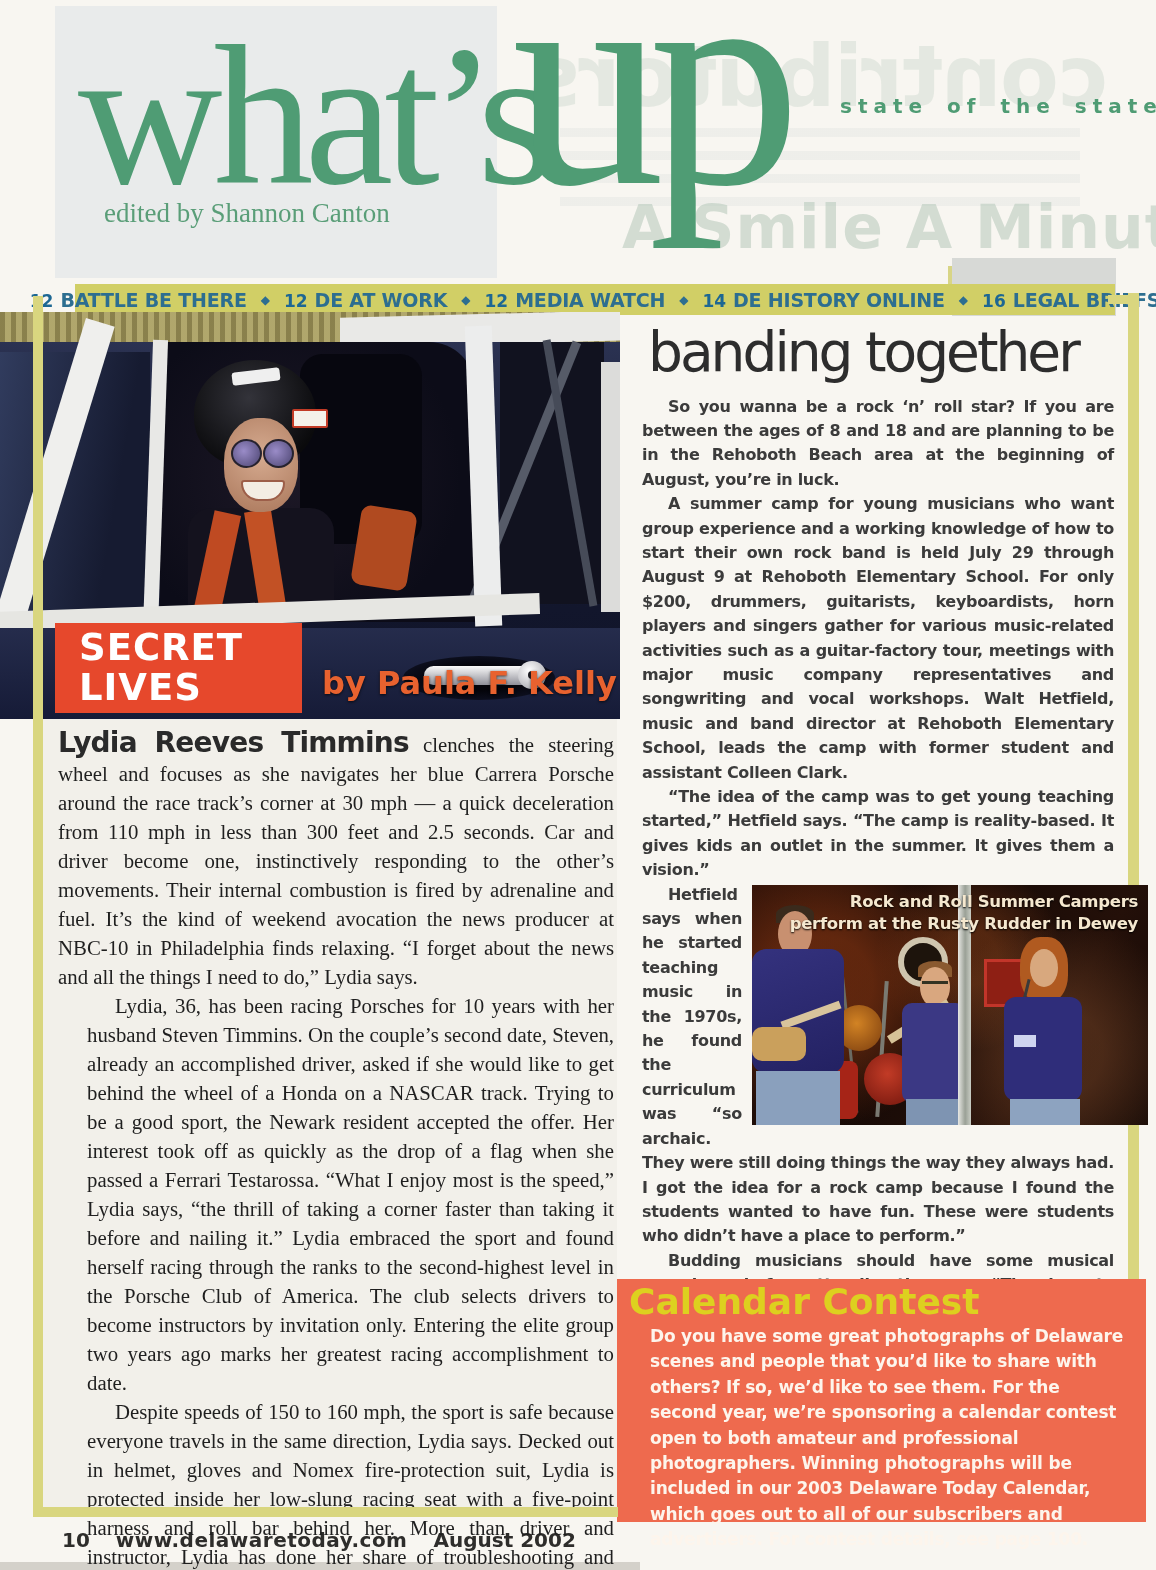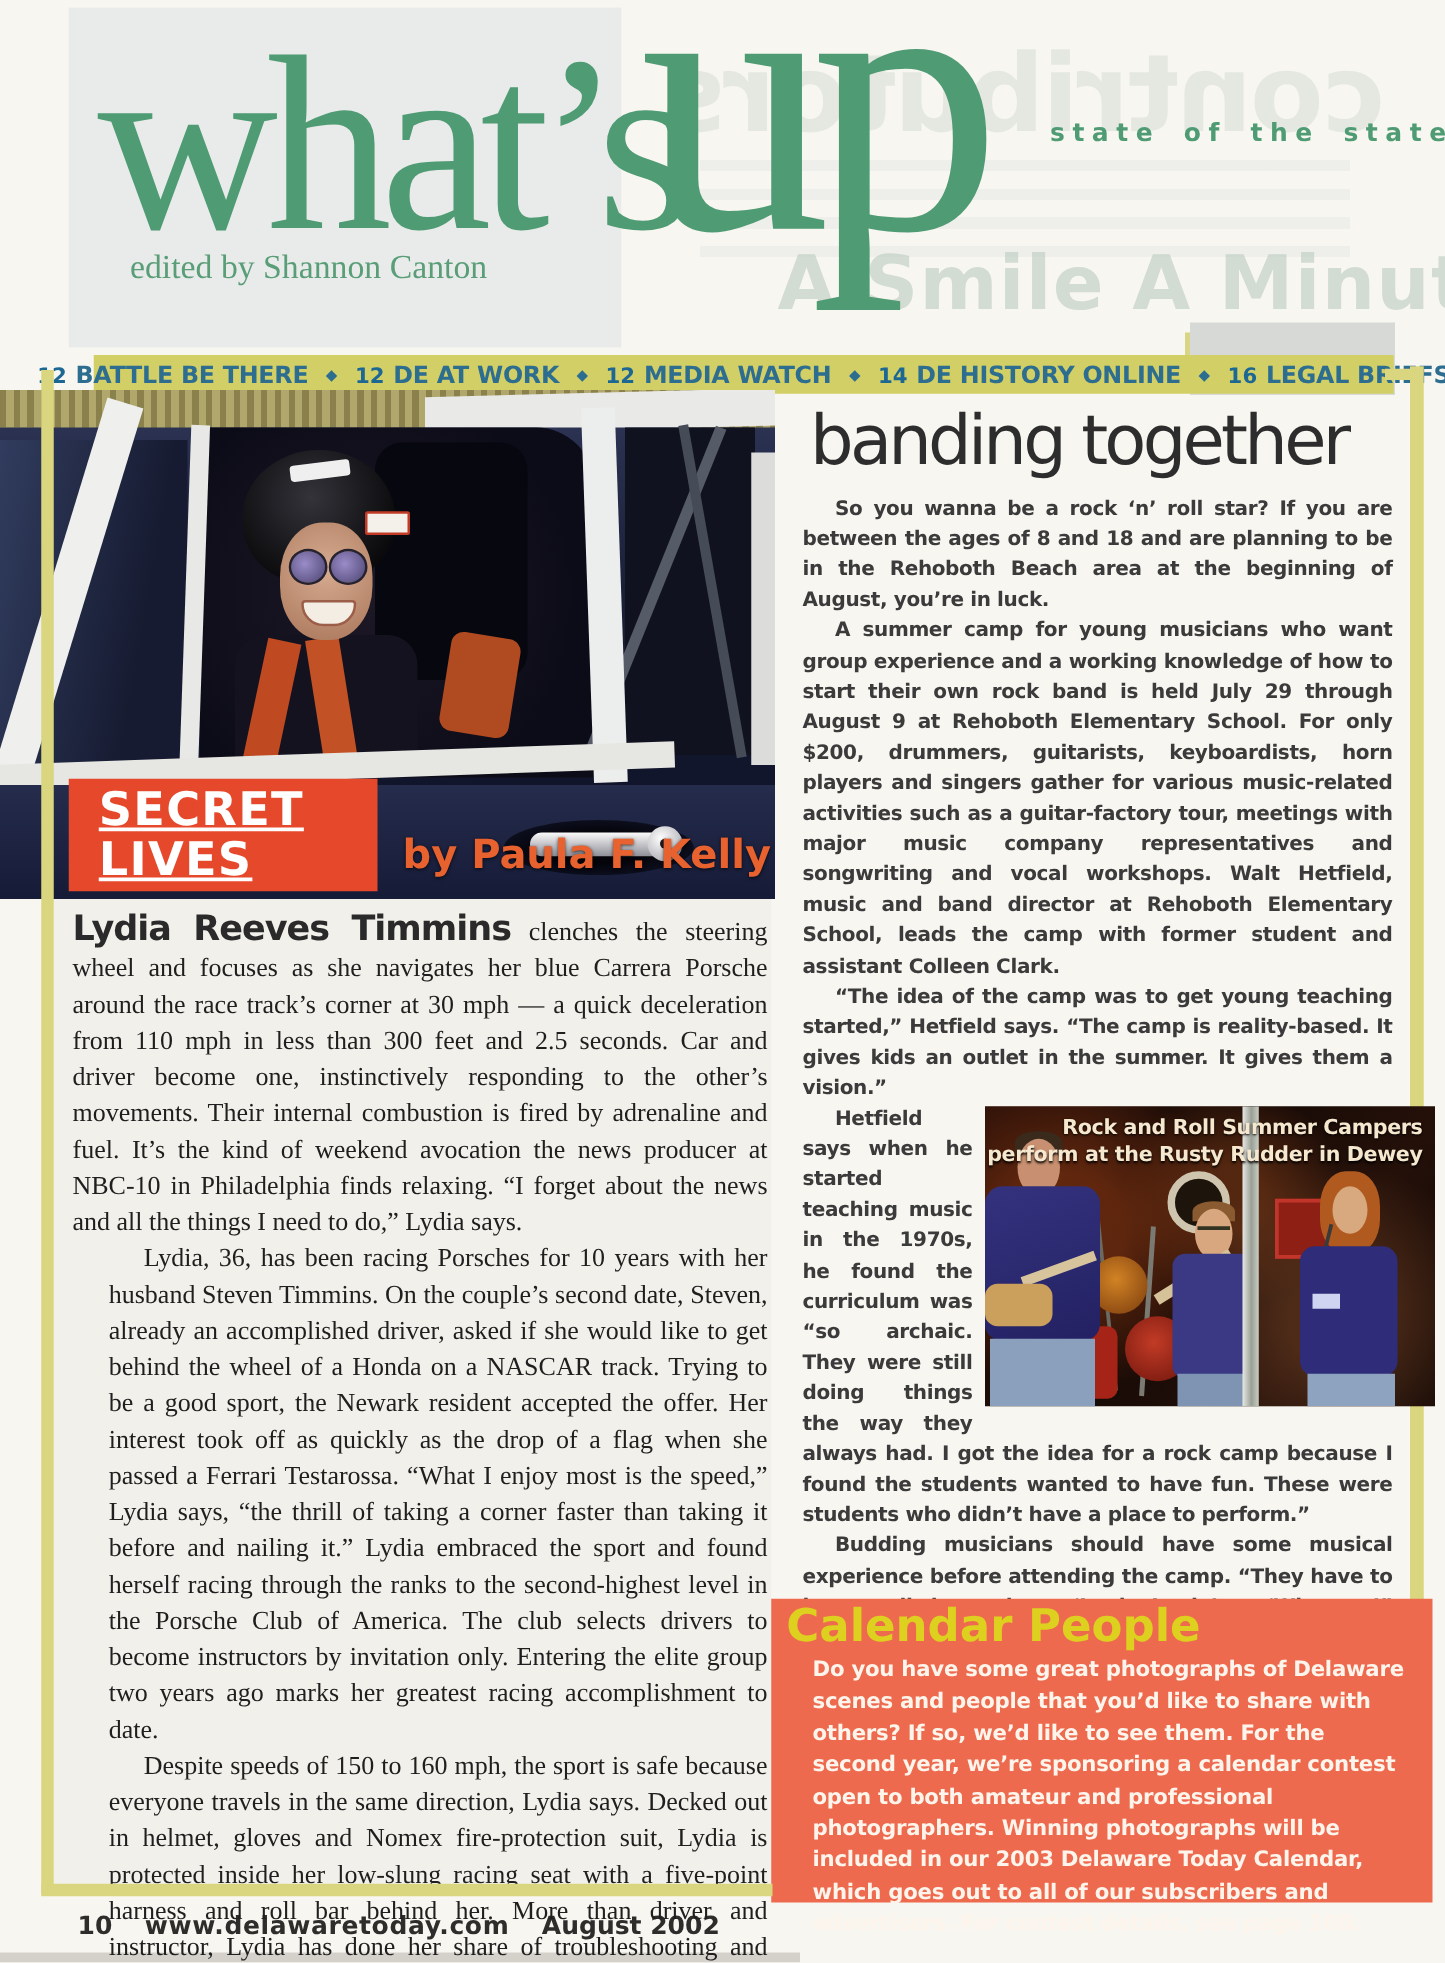--- a/index.html
+++ b/index.html
@@ -68,42 +68,42 @@
   .car .strap2{position:absolute;left:252px;top:198px;width:27px;height:104px;background:#c25125;transform:rotate(-9deg);}
   .car .strap3{position:absolute;left:356px;top:196px;width:56px;height:80px;background:#b04a20;border-radius:10px;transform:rotate(9deg);}
   .car .sill{position:absolute;left:-6px;top:300px;width:546px;height:21px;background:#e6e6e2;transform:rotate(-2deg);transform-origin:left center;}
   .car .door-low{position:absolute;left:0;top:316px;width:620px;height:95px;background:linear-gradient(180deg,#252c4c,#151a36);}
   .car .handle-recess{position:absolute;left:403px;top:344px;width:152px;height:44px;background:radial-gradient(ellipse at center,#04040a 40%,#141830 100%);border-radius:50%;}
   .car .handle{position:absolute;left:424px;top:354px;width:118px;height:19px;background:linear-gradient(180deg,#fafafa,#8f8f98);border-radius:10px;}
   .car .handle-cap{position:absolute;left:518px;top:349px;width:28px;height:28px;background:radial-gradient(circle at 40% 35%,#ffffff,#9a9aa2);border-radius:50%;}
   .car .keyhole{position:absolute;left:528px;top:359px;width:8px;height:8px;background:#1c1c22;border-radius:50%;}
 
   .secret-badge{left:55px;top:623px;width:247px;height:90px;background:#e6482c;z-index:7;color:#ffffff;font-weight:800;
-    font-size:37px;line-height:40px;letter-spacing:1px;padding-top:5px;box-sizing:border-box;padding-left:24px;text-decoration:underline;}
+    font-size:37px;line-height:40px;letter-spacing:1px;padding-top:5px;box-sizing:border-box;padding-left:24px;}
   .byline{left:322px;top:664px;z-index:7;color:#e8622f;font-weight:bold;font-size:32px;text-shadow:0 1px 3px rgba(0,0,0,.7);}
 
   .left-article{left:58px;top:728px;width:556px;z-index:5;font-family:"Liberation Serif",serif;font-size:20.8px;line-height:29px;color:#1f1f1f;text-align:justify;}
   .left-article p{margin:0;}
   .left-article p + p{text-indent:28px;margin-left:29px;}
   .lead-in{font-family:"DejaVu Sans",sans-serif;font-weight:bold;font-size:28px;letter-spacing:-0.8px;color:#2a2a2a;}
 
   
   .right-col{left:642px;top:322px;width:472px;}
   .bt-headline{font-size:55px;font-weight:normal;letter-spacing:-3px;color:#2d2d2d;line-height:1.1;margin:0 0 12px 6px;white-space:nowrap;}
   .rb{margin:0;font-size:16px;font-weight:bold;line-height:24.4px;color:#3b3b3b;letter-spacing:-0.3px;text-align:justify;}
   .rb-indent{text-indent:26px;}
   .attribution{margin:0;font-size:16px;font-weight:bold;font-style:italic;line-height:24.4px;color:#3b3b3b;text-align:right;padding-right:6px;}
 
   
   .campers{float:right;width:360px;height:240px;margin:2px -34px 8px 10px;position:relative;overflow:hidden;
     background:
       radial-gradient(circle at 18% 42%, rgba(150,60,20,.55) 0 14%, rgba(0,0,0,0) 40%),
       radial-gradient(circle at 78% 70%, rgba(120,70,40,.5) 0 12%, rgba(0,0,0,0) 38%),
       radial-gradient(circle at 55% 30%, rgba(170,80,30,.4) 0 10%, rgba(0,0,0,0) 34%),
-      linear-gradient(120deg,#2a1008,#170a06 42%,#241009 72%,#120805);}
+      linear-gradient(120deg,#2a1008,#170a06 42%,#241009 72%,#120805); padding-left: 36px;}
   .campers .cap{position:absolute;top:6px;right:10px;text-align:right;color:#f5e8cf;font-size:16.5px;font-weight:bold;line-height:22px;text-shadow:0 1px 2px #000;z-index:9;}
   .campers .pole{position:absolute;left:206px;top:0;width:13px;height:240px;background:linear-gradient(90deg,#e8e8e4,#9aa096 55%,#c9cdc4);z-index:5;}
   .campers .ring{position:absolute;left:146px;top:52px;width:38px;height:38px;border:6px solid #cfc5ae;border-radius:50%;background:#1d140c;}
   .campers .sign{position:absolute;left:232px;top:74px;width:54px;height:42px;background:#8e1f14;border:3px solid #c2352a;}
   .campers .drum-gold{position:absolute;left:84px;top:120px;width:46px;height:46px;border-radius:50%;background:radial-gradient(circle at 45% 40%,#d28324,#7a3c0e);}
   .campers .drum-red1{position:absolute;left:112px;top:168px;width:52px;height:52px;border-radius:50%;background:radial-gradient(circle at 45% 40%,#c23b26,#6e140c);}
   .campers .drum-red2{position:absolute;left:62px;top:176px;width:44px;height:58px;border-radius:8px;background:#a62417;}
   .campers .stand1{position:absolute;left:128px;top:96px;width:4px;height:136px;background:#7a7a72;transform:rotate(4deg);}
   .campers .stand2{position:absolute;left:96px;top:88px;width:3px;height:140px;background:#6a6a62;transform:rotate(-6deg);}
   .campers .p1-head{position:absolute;left:26px;top:26px;width:34px;height:46px;border-radius:50%;background:#c89070;}
@@ -271,21 +271,21 @@
       <span class="pole"></span>
     </span>
     <span>Hetfield says when he started teaching music in the 1970s, he found the curriculum was “so archaic. They were still doing things the way they always had. I got the idea for a rock camp because I found the students wanted to have fun. These were students who didn’t have a place to perform.”</span>
   </p>
   <p class="rb rb-indent">Budding musicians should have some musical experience before attending the camp. “They have to know a little, at least ‘Louie Louie’ or ‘Wipeout,’” Hetfield says. The group records a mix-down CD at MSA recording studio in Georgetown and the experience culminates in the campers’ performance as the opening act for Love Seed Mama Jump on the Rusty Rudder deck.</p>
   <p class="rb rb-indent">For more information, call 245-1670 or 227-2571, ext. 528.</p>
   <p class="attribution">— Patricia Lake</p>
 </div>
 
 <div class="abs calendar">
-  <div class="cal-title">Calendar People</div>
+  <div class="cal-title">Calendar Contest</div>
   <div class="cal-body">Do you have some great photographs of Delaware scenes and people that you’d like to share with others? If so, we’d like to see them. For the second year, we’re sponsoring a calendar contest open to both amateur and professional photographers. Winning photographs will be included in our 2003 Delaware Today Calendar, which goes out to all of our subscribers and advertisers. For contest details, see page 100.</div>
 </div>
 
 <div class="abs footer">
   <span class="pg">10</span>
   <span class="url">www.delawaretoday.com</span>
   <span class="date">August 2002</span>
 </div>
 <div class="abs bottom-edge"></div>
 

